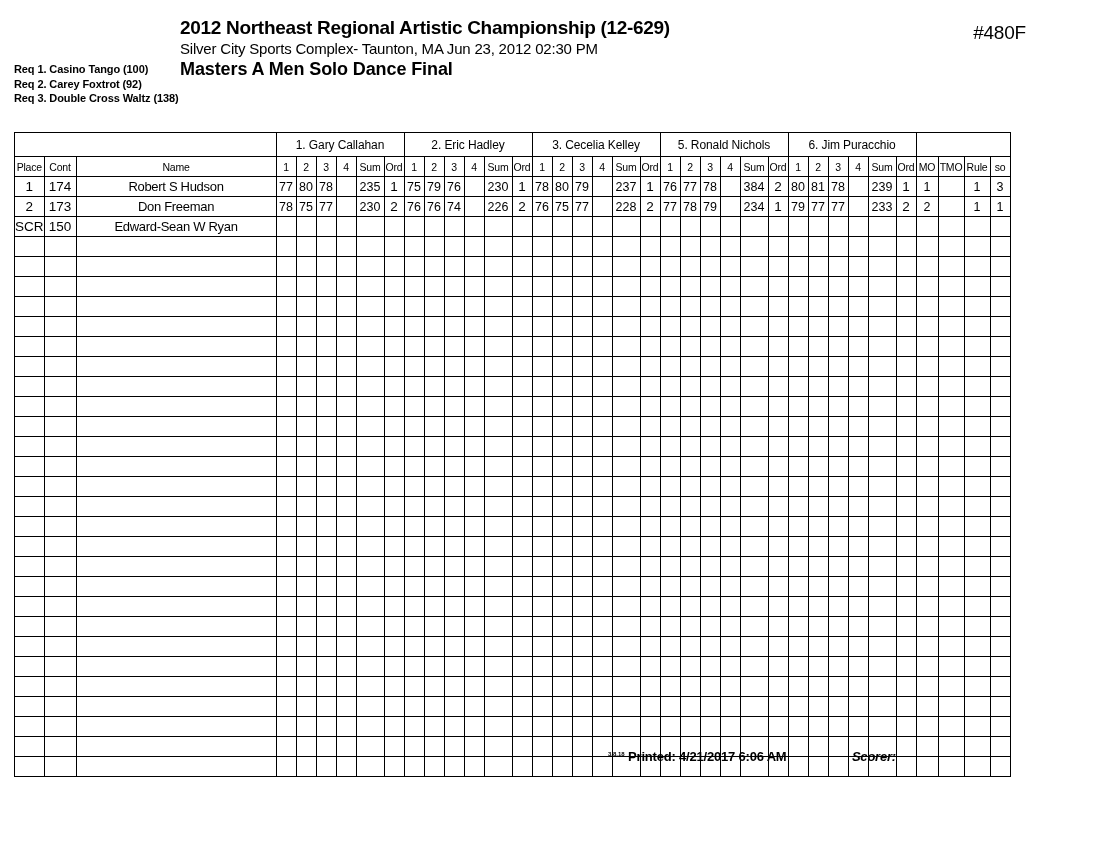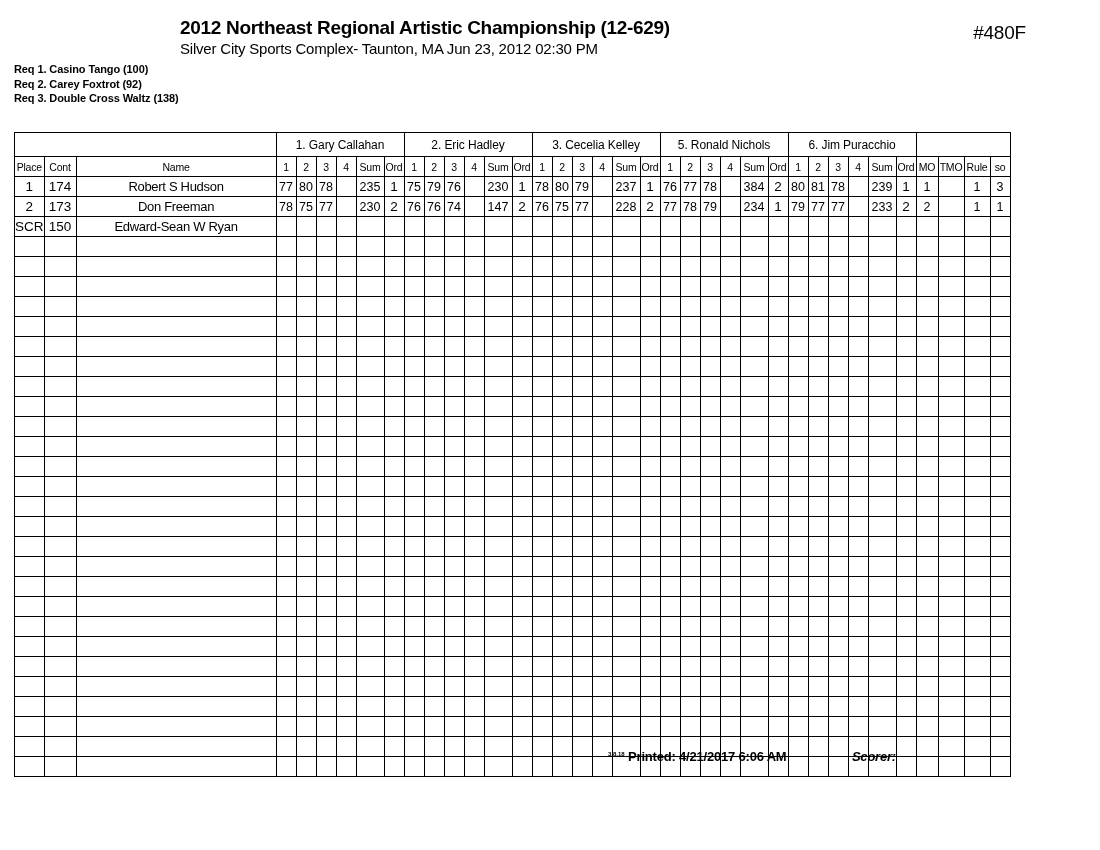--- a/index.html
+++ b/index.html
@@ -186,20 +186,21 @@
 
 <div id="req-block">
   <div>Req 1.  Casino Tango (100)</div>
   <div>Req 2.  Carey Foxtrot (92)</div>
   <div>Req 3.  Double Cross Waltz (138)</div>
 </div>
 
 <div id="title-block">
   <div id="title-main">2012 Northeast Regional Artistic Championship (12-629)</div>
   <div id="title-venue">Silver City Sports Complex- Taunton, MA  Jun 23, 2012  02:30 PM</div>
+  <div id="title-event">Masters A Men Solo Dance Final</div>
 </div>
 
 <div id="event-number">#480F</div>
 
 <table id="score-table">
   <colgroup id="score-colgroup">
       <col style="width: 26px;">
       <col style="width: 32px;">
       <col style="width: 200px;">
       <col style="width: 20px;">
@@ -332,21 +333,21 @@
         <td class="sc">78</td>
         <td class="sc">75</td>
         <td class="sc">77</td>
         <td class="sc"></td>
         <td class="sum">230</td>
         <td class="ord ordleft ordright">2</td>
         <td class="sc">76</td>
         <td class="sc">76</td>
         <td class="sc">74</td>
         <td class="sc"></td>
-        <td class="sum">147</td>
+        <td class="sum">226</td>
         <td class="ord ordleft ordright">2</td>
         <td class="sc">76</td>
         <td class="sc">75</td>
         <td class="sc">77</td>
         <td class="sc"></td>
         <td class="sum">228</td>
         <td class="ord ordleft ordright">2</td>
         <td class="sc">77</td>
         <td class="sc">78</td>
         <td class="sc">79</td>

